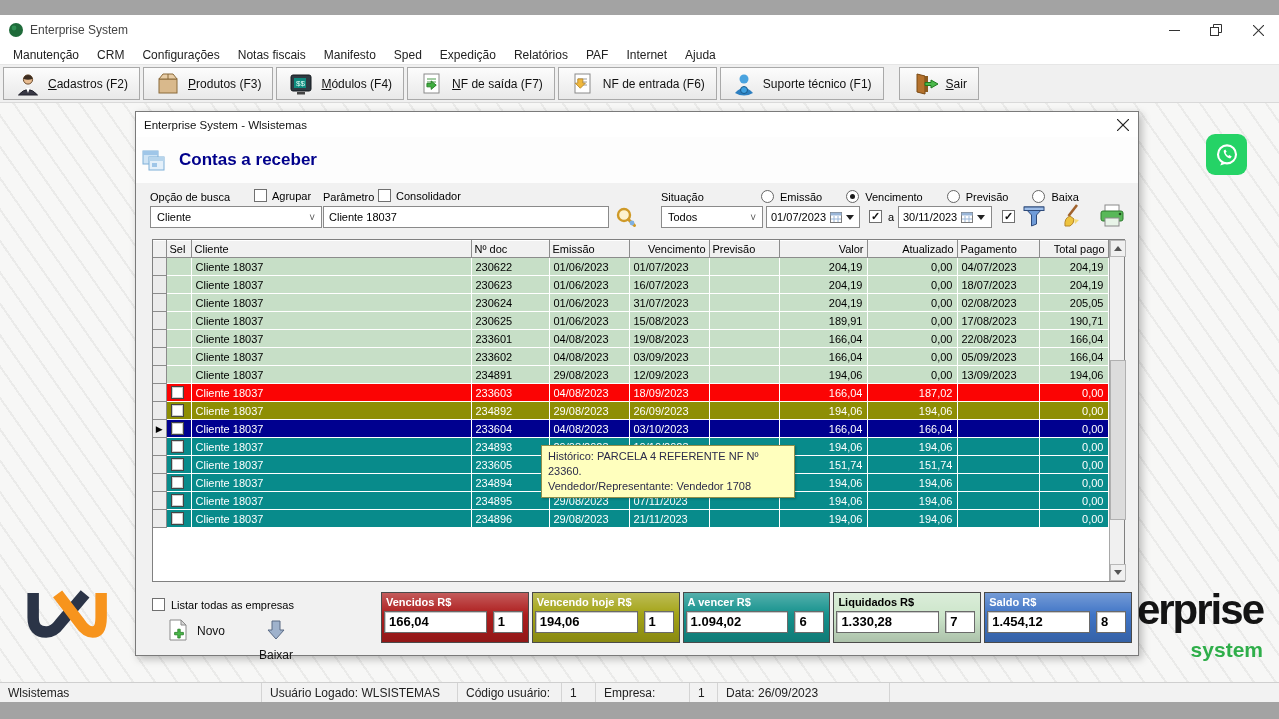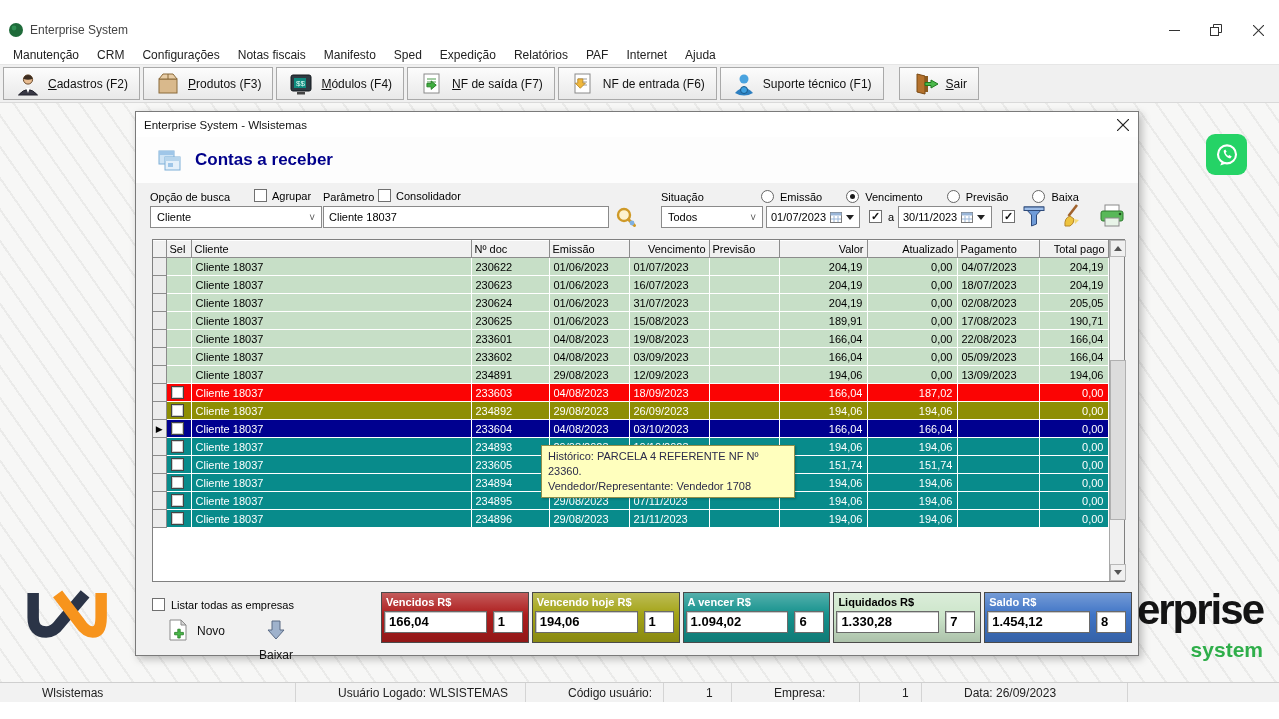--- a/index.html
+++ b/index.html
@@ -1,18 +1,18 @@
 <!DOCTYPE html>
 <html><head>
 <meta charset="utf-8">
 <style>
   * { margin:0; padding:0; box-sizing:border-box; }
   html,body { width:1279px; height:719px; overflow:hidden; background:#000;
     font-family:"Liberation Sans", sans-serif; }
-  .screen { position:relative; width:1279px; height:719px; background:#ffffff; }
+  .screen { position:relative; width:1279px; height:719px; background:#a3a3a3; }
 
   .app-window { position:absolute; top:15px; left:0; width:1279px; height:687px;
     background:#fff; display:flex; flex-direction:column; }
 
   
   .titlebar { height:30px; background:#fff; display:flex; align-items:center; padding-left:8px; }
   .app-icon { width:16px; height:16px; margin-right:6px; }
   .app-title { font-size:12px; color:#444; }
   .win-controls { margin-left:auto; display:flex; height:100%; }
   .win-btn { width:42px; height:100%; display:flex; align-items:center; justify-content:center; color:#333; }
@@ -45,21 +45,21 @@
   .brand-word .t2 { font-size:21px; font-weight:bold; color:#2fae4a; margin-top:8px; }
 
   
   .dialog { position:absolute; left:135px; top:8px; width:1004px; height:545px;
     background:#f1f1f1; border:1px solid #7a7a7a; box-shadow:3px 3px 8px rgba(0,0,0,.25); }
   .dlg-titlebar { position:absolute; top:0; left:0; right:0; height:25px; background:#fff;
     display:flex; align-items:center; padding-left:8px; font-size:11.5px; color:#111; }
   .dlg-close { margin-left:auto; width:30px; height:25px; display:flex; align-items:center;
     justify-content:center; font-size:14px; color:#222; cursor:pointer; }
   .dlg-header { position:absolute; top:25px; left:0; right:0; height:46px; background:#fdfdfd;
-    display:flex; align-items:center; padding-left:22px; gap:14px; }
+    display:flex; align-items:center; padding-left:6px; gap:14px; }
   .dlg-heading { font-size:17px; font-weight:bold; color:#00008b; }
 
   
   .flabel { position:absolute; font-size:11px; color:#000; }
   .fcb { position:absolute; display:flex; align-items:center; gap:5px; font-size:11px; }
   .cb { width:13px; height:13px; border:1px solid #707070; background:#fff; display:inline-block;
     text-align:center; line-height:11px; font-size:11px; color:#111; flex:0 0 13px; }
   .cb.checked::before { content:'✓'; font-weight:bold; }
   .radio-group { position:absolute; left:625px; top:78px; display:flex; gap:24px; }
   .radio-item { display:flex; align-items:center; gap:6px; font-size:11px; }
@@ -118,21 +118,21 @@
   .sumlabel { font-size:11px; font-weight:bold; margin:1px 0 3px 2px; }
   .sumrow { display:flex; gap:6px; }
   .sumval { flex:1; background:#fff; border:1px solid #6a6a6a; box-shadow:inset 1px 1px 0 #c9c9c9;
     color:#000; font-weight:bold; font-size:13px; height:22px; line-height:20px; padding:0 4px; }
   .sumcount { width:30px; background:#fff; border:1px solid #6a6a6a; box-shadow:inset 1px 1px 0 #c9c9c9;
     color:#000; font-weight:bold; font-size:13px; height:22px; line-height:20px; padding:0 4px; }
 
   
   .statusbar { height:20px; background:#f2f2f2; border-top:1px solid #cfcfcf; display:flex;
     align-items:center; font-size:12px; color:#222; }
-  .sb-cell { height:100%; display:flex; align-items:center; padding:0 8px; border-right:1px solid #d4d4d4;margin-left:34px; }
+  .sb-cell { height:100%; display:flex; align-items:center; padding:0 8px; border-right:1px solid #d4d4d4; }
   .sb-1{width:262px;} .sb-2{width:196px;} .sb-3{width:104px;} .sb-4{width:34px;}
   .sb-5{width:94px;} .sb-6{width:28px;} .sb-7{width:172px;}
   .sb-8{flex:1; justify-content:flex-end; border-right:none; }
 </style>
 </head>
 <body>
 
 <div class="screen">
   <div class="app-window">
 

